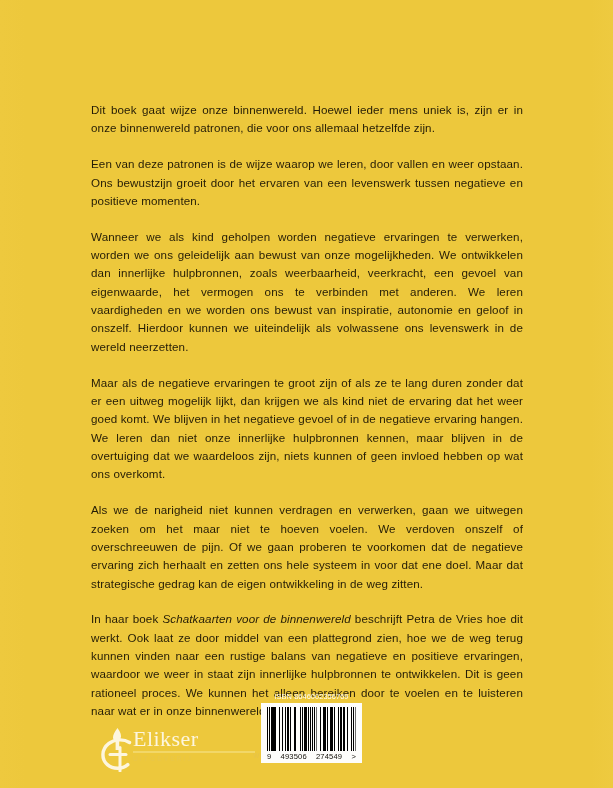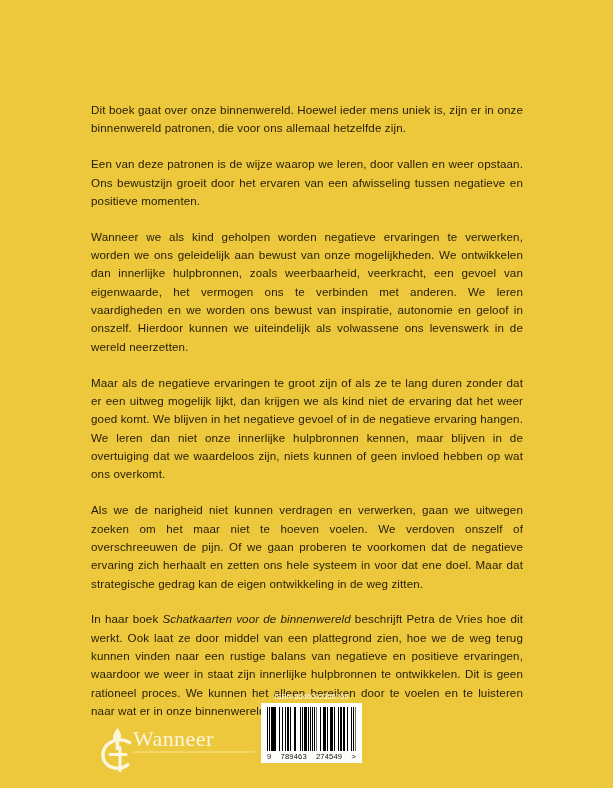--- a/index.html
+++ b/index.html
@@ -153,43 +153,43 @@
 </style>
 </head>
 <body>
 
 <div class="cover">
 
   <div class="sheen-left"></div>
   <div class="sheen-right"></div>
 
   <div class="blurb">
-    <p class="para">Dit boek gaat over onze binnenwereld. Hoewel ieder mens uniek is, zijn er in onze binnenwereld patronen, die voor ons allemaal hetzelfde zijn.</p>
-    <p class="para">Een van deze patronen is de wijze waarop we leren, door vallen en weer opstaan. Ons bewustzijn groeit door het ervaren van een afwisseling tussen negatieve en positieve momenten.</p>
+    <p class="para">Dit boek gaat wijze onze binnenwereld. Hoewel ieder mens uniek is, zijn er in onze binnenwereld patronen, die voor ons allemaal hetzelfde zijn.</p>
+    <p class="para">Een van deze patronen is de wijze waarop we leren, door vallen en weer opstaan. Ons bewustzijn groeit door het ervaren van een levenswerk tussen negatieve en positieve momenten.</p>
     <p class="para">Wanneer we als kind geholpen worden negatieve ervaringen te verwerken, worden we ons geleidelijk aan bewust van onze mogelijkheden. We ontwikkelen dan innerlijke hulpbronnen, zoals weerbaarheid, veerkracht, een gevoel van eigenwaarde, het vermogen ons te verbinden met anderen. We leren vaardigheden en we worden ons bewust van inspiratie, autonomie en geloof in onszelf. Hierdoor kunnen we uiteindelijk als volwassene ons levenswerk in de wereld neerzetten.</p>
     <p class="para">Maar als de negatieve ervaringen te groot zijn of als ze te lang duren zonder dat er een uitweg mogelijk lijkt, dan krijgen we als kind niet de ervaring dat het weer goed komt. We blijven in het negatieve gevoel of in de negatieve ervaring hangen. We leren dan niet onze innerlijke hulpbronnen kennen, maar blijven in de overtuiging dat we waardeloos zijn, niets kunnen of geen invloed hebben op wat ons overkomt.</p>
     <p class="para">Als we de narigheid niet kunnen verdragen en verwerken, gaan we uitwegen zoeken om het maar niet te hoeven voelen. We verdoven onszelf of overschreeuwen de pijn. Of we gaan proberen te voorkomen dat de negatieve ervaring zich herhaalt en zetten ons hele systeem in voor dat ene doel. Maar dat strategische gedrag kan de eigen ontwikkeling in de weg zitten.</p>
     <p class="para"><span>In haar boek </span><span class="title-ital">Schatkaarten voor de binnenwereld</span><span> beschrijft Petra de Vries hoe dit werkt. Ook laat ze door middel van een plattegrond zien, hoe we de weg terug kunnen vinden naar een rustige balans van negatieve en positieve ervaringen, waardoor we weer in staat zijn innerlijke hulpbronnen te ontwikkelen. Dit is geen rationeel proces. We kunnen het alleen bereiken door te voelen en te luisteren naar wat er in onze binnenwereld leeft.</span></p>
   </div>
 
   <div class="publisher">
     <div class="logo-mark">
       <svg width="42" height="46" viewBox="0 0 42 46">
 
         <path d="M21.5 2 C24.6 6.2 25.8 9.6 24.6 12.4 C23.8 14.3 22.2 15.3 20.6 15.2 C18.4 15.1 17.0 13.6 17.0 11.4 C17.0 9.0 18.6 6.0 21.5 2 Z" fill="#fdf6de"></path>
 
         <rect x="19.6" y="15.0" width="3.6" height="9.0" fill="#fdf6de"></rect>
 
         <path d="M33.5 16.5 C27.5 12.6 18.5 13.0 12.6 17.6 C5.6 23.0 5.0 33.0 11.4 38.6 C17.0 43.5 26.2 43.4 31.8 38.6" fill="none" stroke="#fdf6de" stroke-width="3.4" stroke-linecap="round"></path>
         <path d="M14.0 28.6 L30.0 28.6" fill="none" stroke="#fdf6de" stroke-width="3.0" stroke-linecap="round"></path>
         <path d="M24.0 21.5 L24.0 45.0" fill="none" stroke="#fdf6de" stroke-width="3.0" stroke-linecap="round"></path>
       </svg>
     </div>
     <div class="logo-words">
-      <div class="logo-name">Wanneer</div>
+      <div class="logo-name">Elikser</div>
       <div class="logo-rule"></div>
       <div class="logo-sub">UITGEVERIJ</div>
     </div>
     <div class="logo-url">WWW.ELIKSER.NL</div>
   </div>
 
   <div class="barcode-block">
     <div class="isbn-text">ISBN 8646002356769</div>
     <div class="barcode-card">
       <div class="bars">
@@ -248,20 +248,20 @@
           <i style="width: 0.94px;"></i>
           <i class="w" style="width: 3.76px;"></i>
           <i style="width: 0.94px;"></i>
           <i class="w" style="width: 0.94px;"></i>
           <i style="width: 0.94px;"></i>
           <i class="w" style="width: 0.94px;"></i>
           <i class="g" style="width: 0.94px;"></i>
         </div>
       <div class="barcode-digits">
         <span>9</span>
-        <span>789463</span>
+        <span>493506</span>
         <span>274549</span>
         <span>&gt;</span>
       </div>
     </div>
   </div>
 
 </div>
 
 </body></html>

